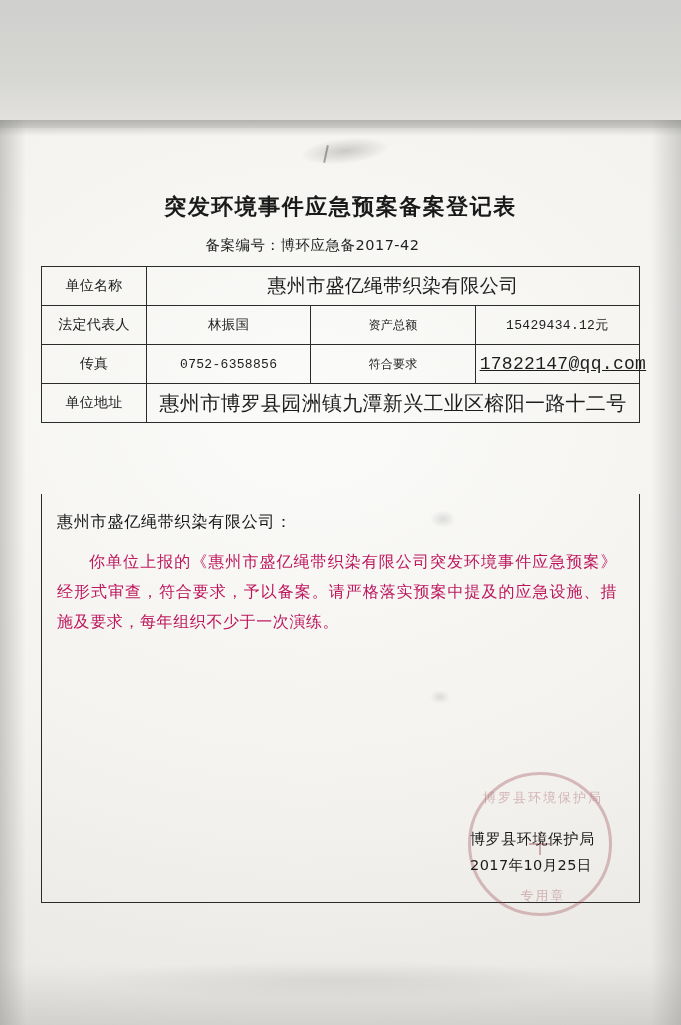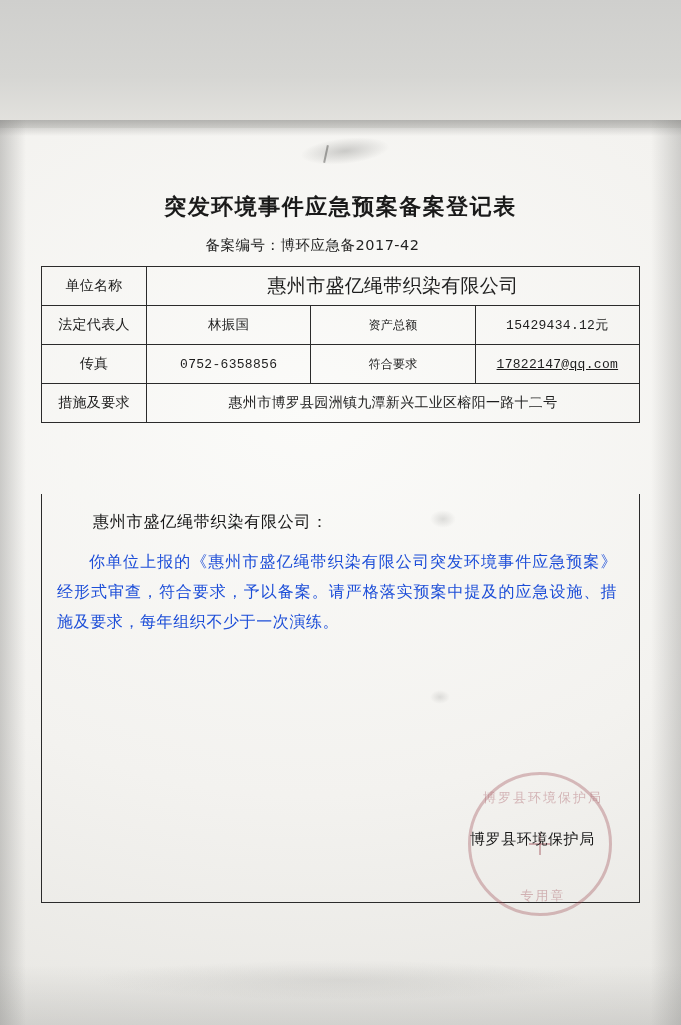--- a/index.html
+++ b/index.html
@@ -125,58 +125,57 @@
   }
   .lbl { width: 96px; font-size: 14px; }
   .lbl2 { width: 92px; font-size: 12px; }
   .val-mono {
     font-family: "DejaVu Sans Mono", "Liberation Mono", monospace;
     font-size: 13px;
     letter-spacing: 0.4px;
   }
   .email {
     font-family: "DejaVu Sans Mono", "Liberation Mono", monospace;
-    font-size: 13px;
+    font-size: 18px;
     text-decoration: underline;
     letter-spacing: 0.3px;
   }
-  .addr { font-size: 14px; letter-spacing: 1px; }
+  .addr { font-size: 20px; letter-spacing: 1px; }
   .company { font-size: 19px; letter-spacing: 1.2px; }
 
   
   .body-box {
     position: absolute;
     left: 41px;
     top: 494px;
     width: 599px;
     height: 409px;
     border: 1px solid #2b2b2b;
     border-top: none;
     box-sizing: border-box;
   }
   .salutation {
     position: absolute;
     left: 57px;
     top: 512px;
     font-size: 16px;
     letter-spacing: 0.8px;
     color: #151515;
-    margin-left: 36px;
   }
   .para {
     position: absolute;
     left: 57px;
     top: 547px;
     width: 560px;
     font-size: 16px;
     line-height: 30px;
     letter-spacing: 0.6px;
     text-align: justify;
     text-indent: 32px;
-    color: #1d4ed8;
+    color: #be185d;
   }
 
   
   .sig {
     position: absolute;
     left: 470px;
     top: 826px;
     width: 160px;
     text-align: left;
     font-size: 15px;
@@ -276,37 +275,38 @@
       <td class="lbl2">资产总额</td>
       <td class="val-mono">15429434.12元</td>
     </tr>
     <tr>
       <td class="lbl">传真</td>
       <td class="val-mono">0752-6358856</td>
       <td class="lbl2">符合要求</td>
       <td class="email">17822147@qq.com</td>
     </tr>
     <tr>
-      <td class="lbl">措施及要求</td>
+      <td class="lbl">单位地址</td>
       <td colspan="3" class="addr">惠州市博罗县园洲镇九潭新兴工业区榕阳一路十二号</td>
     </tr>
   </tbody>
     </table>
 
   <div class="body-box"></div>
   <div class="salutation">惠州市盛亿绳带织染有限公司：</div>
   <div class="para">你单位上报的《惠州市盛亿绳带织染有限公司突发环境事件应急预案》经形式审查，符合要求，予以备案。请严格落实预案中提及的应急设施、措施及要求，每年组织不少于一次演练。</div>
 
   <div class="seal">
     <div class="seal-text">
       <span class="seal-top">博罗县环境保护局</span>
       <span class="seal-bottom">专用章</span>
     </div>
   </div>
 
   <div class="sig">
     <div>博罗县环境保护局</div>
+    <div class="date">2017年10月25日</div>
   </div>
 
   <div class="smudge1"></div>
   <div class="smudge2"></div>
   <div class="smudge3"></div>
 </div>
 
 </body></html>

